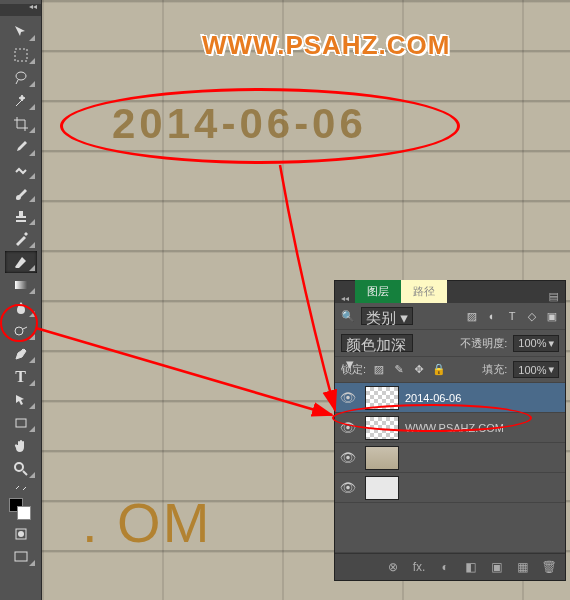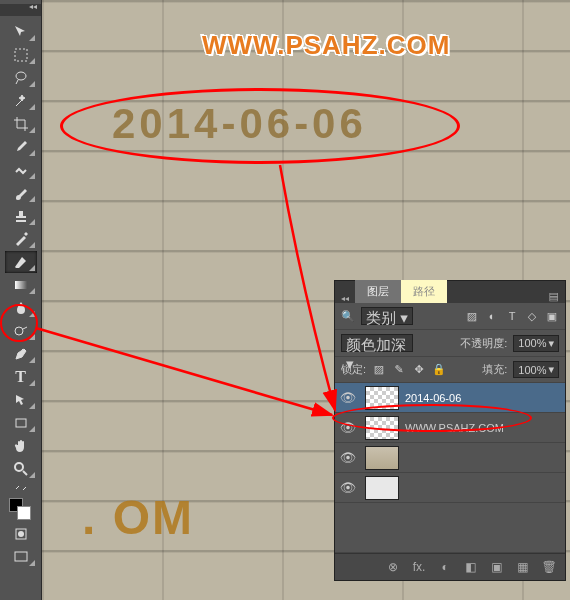--- a/index.html
+++ b/index.html
@@ -40,22 +40,22 @@
   font-weight: 900;
   color: #8b6a2e;
   letter-spacing: 4px;
   font-family: 'Arial Black', Impact, sans-serif;
   opacity: 0.75;
 }
 
 .corner-text {
   position: absolute;
   left: 40px; top: 490px;
-  font-size: 48px;
-  font-weight: 700;
+  font-size: 56px;
+  font-weight: 400;
   color: #b17a1e;
   font-family: 'Arial Black', Impact, sans-serif;
   letter-spacing: 2px;
   opacity: 0.85;
 }
 
 .toolbar {
   position: absolute;
   left: 0; top: 0;
   width: 42px; height: 600px;
@@ -94,21 +94,21 @@
   background: #3a3a3a;
   height: 22px;
   align-items: flex-end;
 }
 .panel-tabs .tab {
   padding: 4px 12px;
   background: #fef9c3;
   color: #888;
   cursor: pointer;
 }
-.panel-tabs .tab.active { background: #737373; color: #eee; }
+.panel-tabs .tab.active { background: #15803d; color: #eee; }
 .panel-tabs .menu-btn { margin-left: auto; padding: 0 6px; color: #aaa; cursor: pointer; }
 .panel-tabs .collapse { color: #aaa; padding: 0 6px; font-size: 8px; }
 
 .panel-row {
   display: flex; align-items: center;
   padding: 4px 6px;
   gap: 6px;
   border-bottom: 1px solid #444;
 }
 .panel-row .icon-sm { width: 14px; height: 14px; display: inline-flex; align-items: center; justify-content: center; color: #ccc; }

